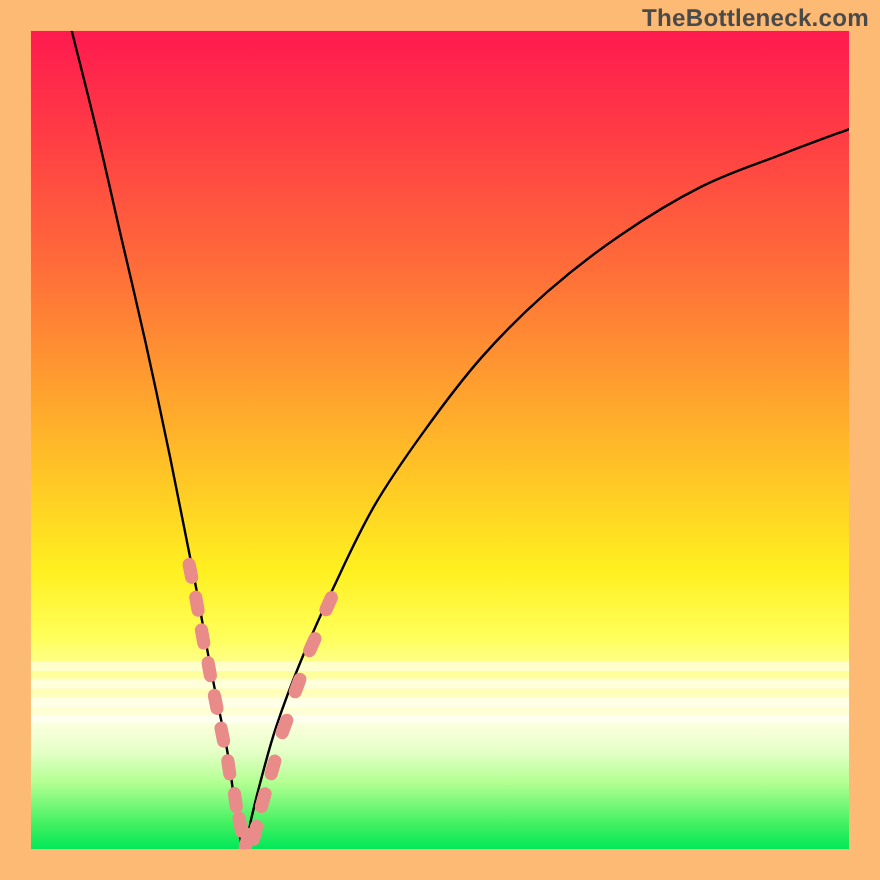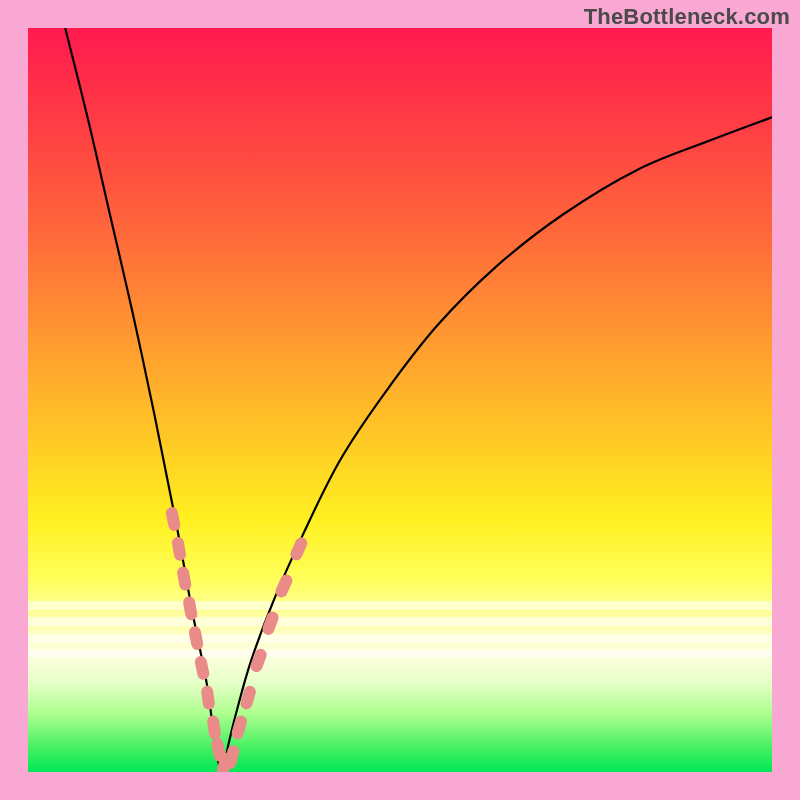--- a/index.html
+++ b/index.html
@@ -10,21 +10,21 @@
     overflow: hidden;
     background: #000;
     font-family: Arial, Helvetica, sans-serif;
   }
   .frame {
     position: absolute;
     left: 0;
     top: 0;
     width: 800px;
     height: 800px;
-    background: #f9a8d4;
+    background: #fdba74;
   }
   .plot-area {
     position: absolute;
     left: 28px;
     top: 28px;
     width: 744px;
     height: 744px;
     overflow: hidden;
   }
   .gradient-bg {

